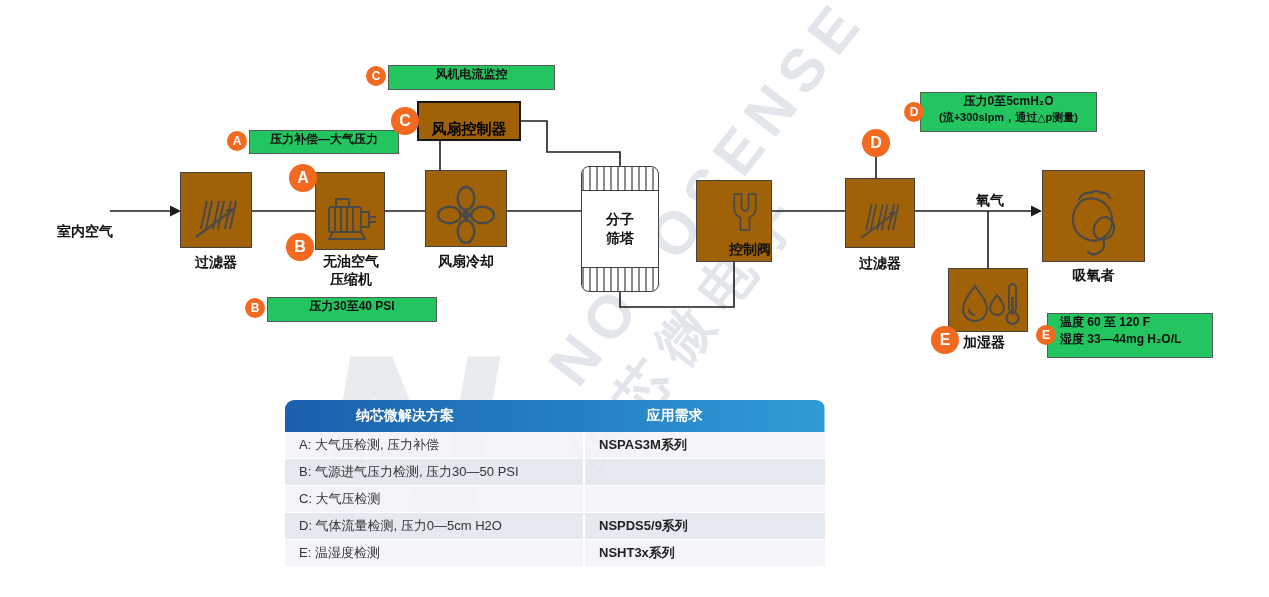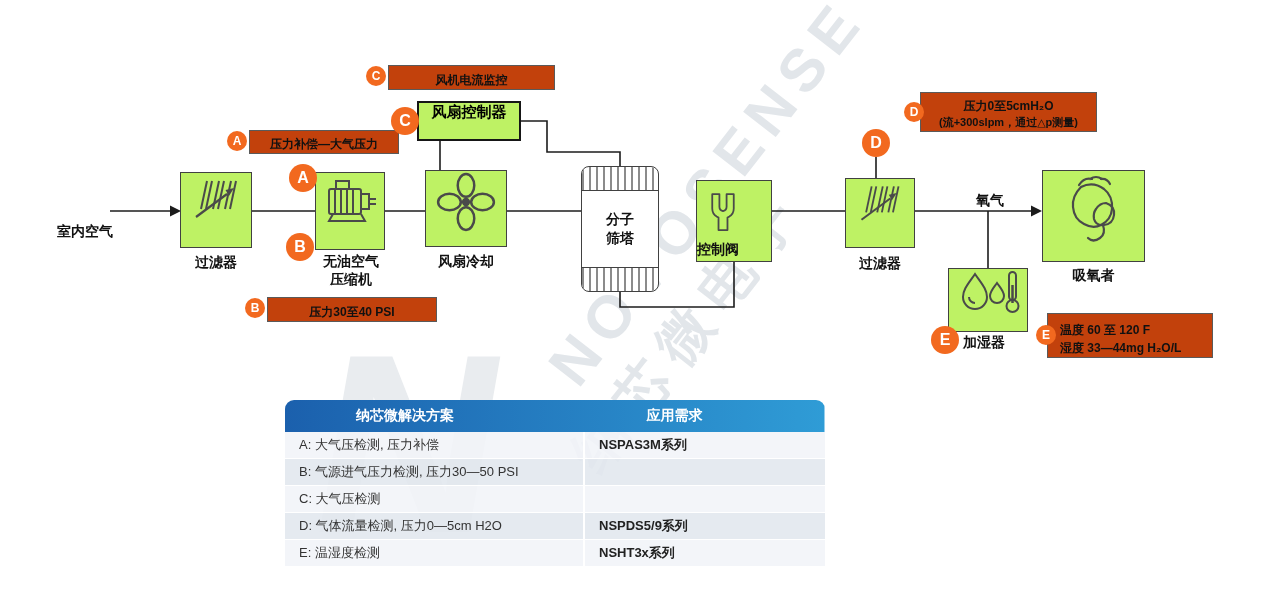--- a/index.html
+++ b/index.html
@@ -10,29 +10,29 @@
   
   .wm{position:absolute;z-index:0;font-weight:700;white-space:nowrap;color:#e2e6ea;pointer-events:none;}
   .wm-n{left:318px;top:316px;font-size:255px;line-height:1;transform:skewX(-10deg);color:#e9ecef;}
   .wm-brand{left:535px;top:356px;font-size:60px;letter-spacing:10px;transform:rotate(-52deg);transform-origin:0 0;}
   .wm-brand-cn{left:556px;top:442px;font-size:54px;letter-spacing:14px;transform:rotate(-52deg);transform-origin:0 0;}
 
   
   .connectors{position:absolute;left:0;top:0;z-index:1;pointer-events:none;}
 
   
-  .comp{position:absolute;background:#bef264;border:1.6px solid #414141;display:flex;align-items:flex-start;justify-content:center;z-index:2;}
+  .comp{position:absolute;background:#a16207;border:1.6px solid #414141;display:flex;align-items:flex-end;justify-content:center;z-index:2;}
   .comp.col{flex-direction:column;}
   .lbl{position:absolute;font-weight:700;font-size:14px;color:#111;text-align:center;z-index:2;line-height:1.3;white-space:nowrap;}
   .lbl.block{white-space:normal;}
 
   .badge{position:absolute;width:28px;height:28px;border-radius:50%;background:#F2691F;color:#fff;font-weight:700;font-size:16px;display:flex;align-items:center;justify-content:center;z-index:3;}
   .badge.sm{width:20px;height:20px;font-size:12px;}
 
-  .callout{position:absolute;background:#c2410c;border:1.2px solid #5a5a5a;display:flex;flex-direction:column;align-items:center;justify-content:flex-end;font-weight:700;font-size:12px;color:#111;z-index:2;line-height:1.45;text-align:center;}
+  .callout{position:absolute;background:#22c55e;border:1.2px solid #5a5a5a;display:flex;flex-direction:column;align-items:center;justify-content:flex-start;font-weight:700;font-size:12px;color:#111;z-index:2;line-height:1.45;text-align:center;}
   .callout.left{align-items:flex-start;text-align:left;padding-left:12px;}
   .callout .sub{font-size:11px;font-weight:600;}
 
   
   .sieve{position:absolute;background:#fff;border:1.7px solid #414141;border-radius:8px;display:flex;flex-direction:column;z-index:2;overflow:hidden;}
   .sieve-band{flex:0 0 24px;background:repeating-linear-gradient(90deg,#8b8b8b 0 2px,transparent 2px 7px);}
   .sieve-band.top{border-bottom:1.7px solid #414141;}
   .sieve-band.bot{border-top:1.7px solid #414141;}
   .sieve-mid{flex:1;display:flex;flex-direction:column;align-items:center;justify-content:center;font-weight:700;font-size:14px;line-height:1.35;color:#111;}
 

